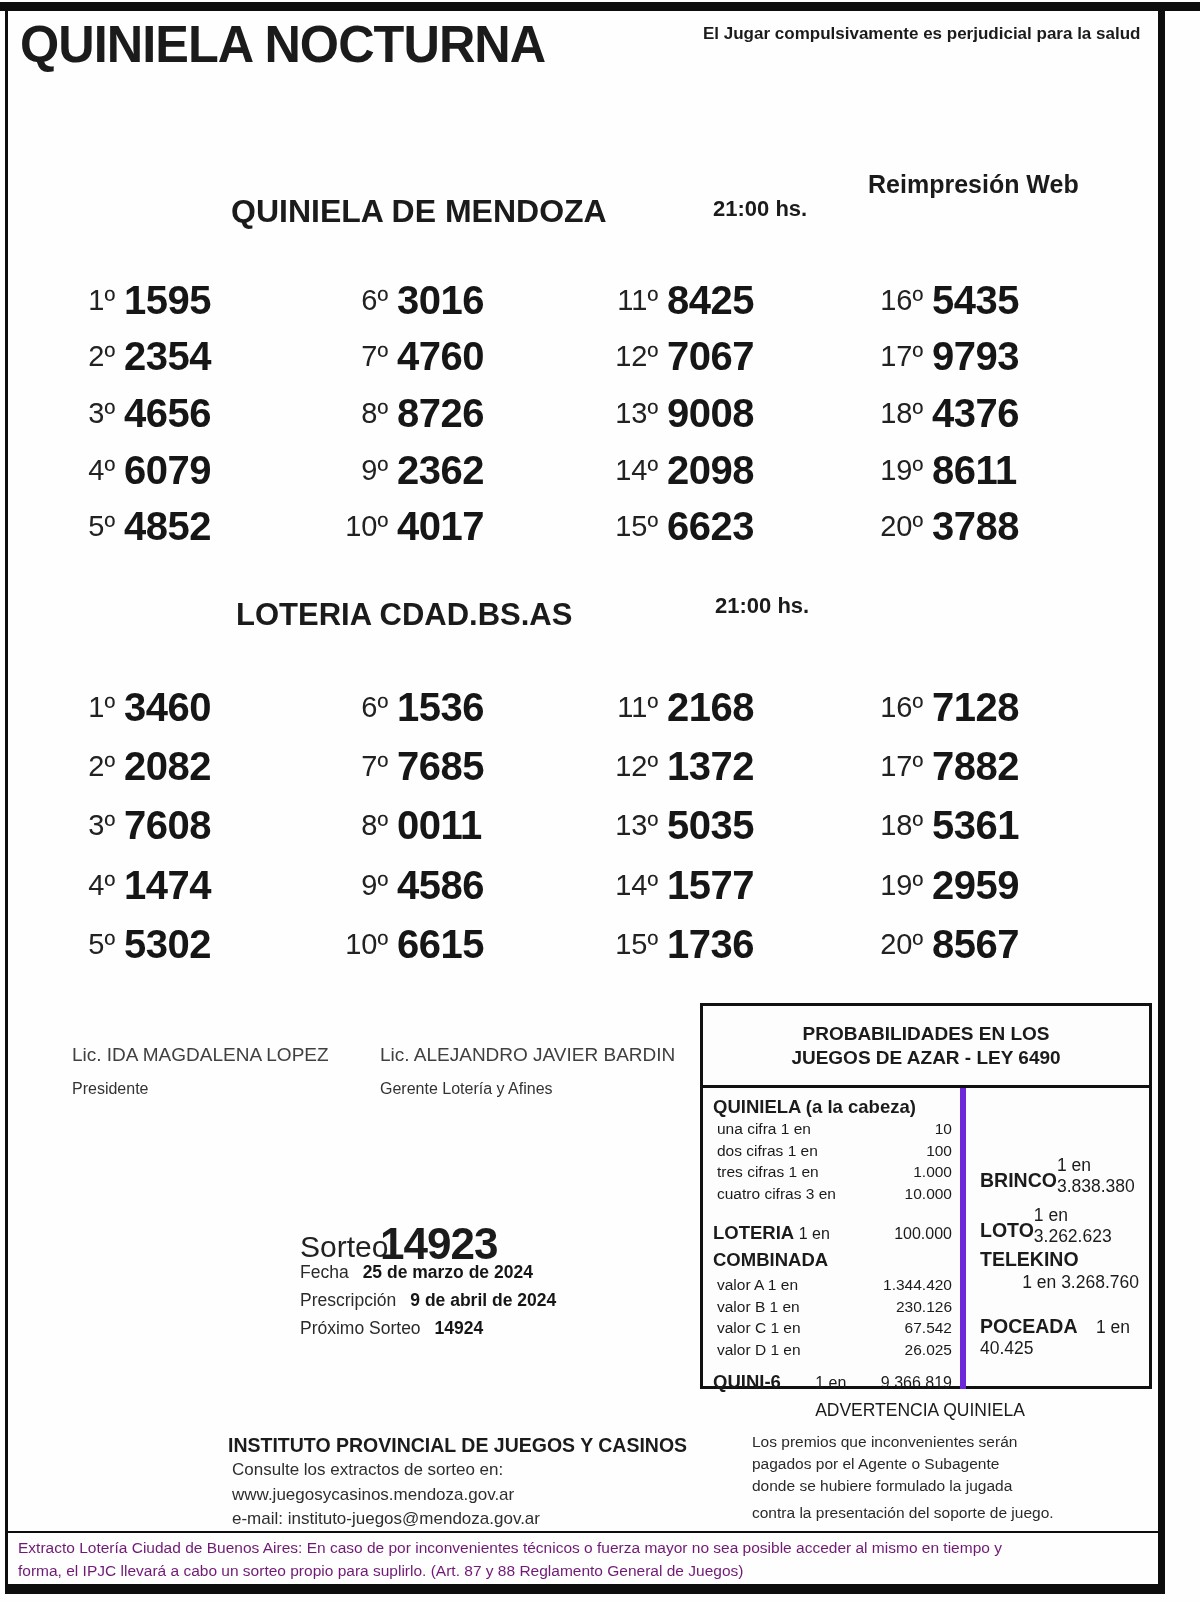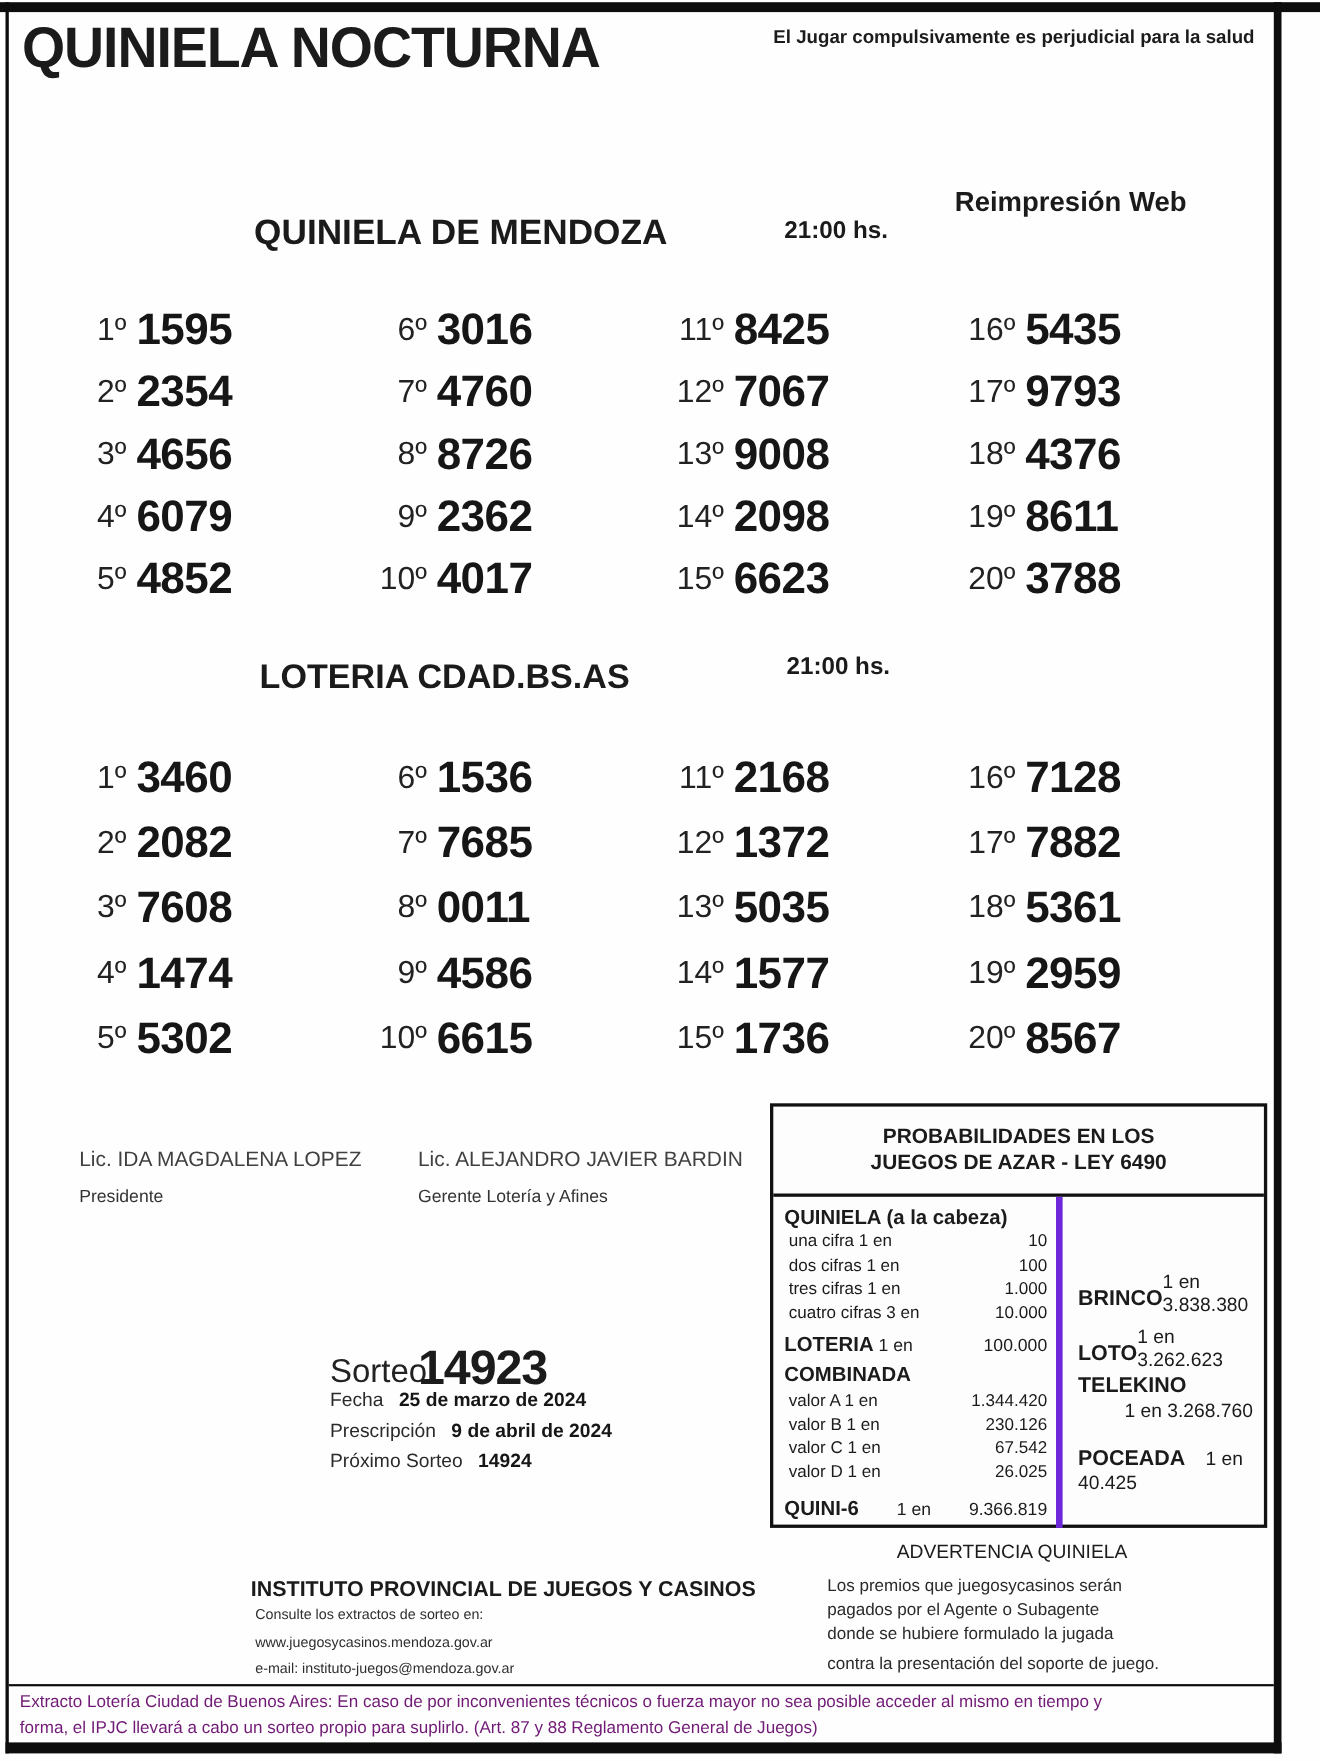--- a/index.html
+++ b/index.html
@@ -42,21 +42,21 @@
   .game.stagger .gval{transform:translateY(5px);}
   .game.stack .gval{display:block;text-align:right;margin-top:1px;}
   .game.inline .gval{margin-left:14px;}
   
   .sorteo-label{font-size:30px;color:#222;}
   .sorteo-number{font-size:44px;font-weight:700;letter-spacing:-1px;}
   .draw-line{font-size:17.5px;color:#2a2a2a;white-space:nowrap;}
   .draw-line b{margin-left:14px;color:#161616;}
   
   .inst-name{font-size:19.5px;font-weight:700;white-space:nowrap;}
-  .inst-line{font-size:13px;color:#2e2e2e;white-space:nowrap;}
+  .inst-line{font-size:17px;color:#2e2e2e;white-space:nowrap;}
   
   .adv{width:336px;}
   .adv-title{font-size:17.5px;font-weight:400;text-align:center;margin-bottom:10px;}
   .adv-line{font-size:15.5px;color:#2a2a2a;line-height:22px;}
   .adv-line.gap{margin-top:5px;}
   
   .footer-line{font-size:15.5px;color:#701a75;white-space:nowrap;}
 </style>
 </head>
 <body>
@@ -310,21 +310,21 @@
   <div class="prow">
     <span>tres cifras 1 en</span>
     <span class="pval">1.000</span>
   </div>
 
   <div class="prow">
     <span>cuatro cifras 3 en</span>
     <span class="pval">10.000</span>
   </div>
 </div>
-        <div class="inline-row" style="margin-top:7px;">
+        <div class="inline-row" style="margin-top:18px;">
           <span><span class="psec">LOTERIA</span>
           <span class="mid">1 en</span></span>
           <span class="val">100.000</span>
         </div>
         <div class="psec" style="margin-top:5px;">COMBINADA</div>
         <div style="margin-top:3px;">
   <div class="prow">
     <span>valor A 1 en</span>
     <span class="pval">1.344.420</span>
   </div>
@@ -384,21 +384,21 @@
     <span>Próximo Sorteo</span><b>14924</b>
   </div>
 
   <div class="abs inst-name" style="left:228px;top:1434px;">INSTITUTO PROVINCIAL DE JUEGOS Y CASINOS</div>
   <div class="abs inst-line" style="left:232px;top:1460px;">Consulte los extractos de sorteo en:</div>
   <div class="abs inst-line" style="left:232px;top:1485px;">www.juegosycasinos.mendoza.gov.ar</div>
   <div class="abs inst-line" style="left:232px;top:1509px;">e-mail:  instituto-juegos@mendoza.gov.ar</div>
 
   <div class="abs adv" style="left:752px;top:1400px;">
     <div class="adv-title">ADVERTENCIA QUINIELA</div>
-    <div class="adv-line">Los premios que juegosycasinos serán</div>
+    <div class="adv-line">Los premios que inconvenientes serán</div>
     <div class="adv-line">pagados por el Agente o Subagente</div>
     <div class="adv-line">donde se hubiere formulado la jugada</div>
     <div class="adv-line gap">contra la presentación del soporte de juego.</div>
   </div>
 
   <div class="abs footer-line" style="left:18px;top:1539px;">Extracto Lotería Ciudad de Buenos Aires: En caso de por inconvenientes técnicos o fuerza mayor no sea posible acceder al mismo en tiempo y</div>
   <div class="abs footer-line" style="left:18px;top:1562px;">forma, el IPJC llevará a cabo un sorteo propio para suplirlo. (Art. 87 y 88 Reglamento General de Juegos)</div>
 
 </div>
 

